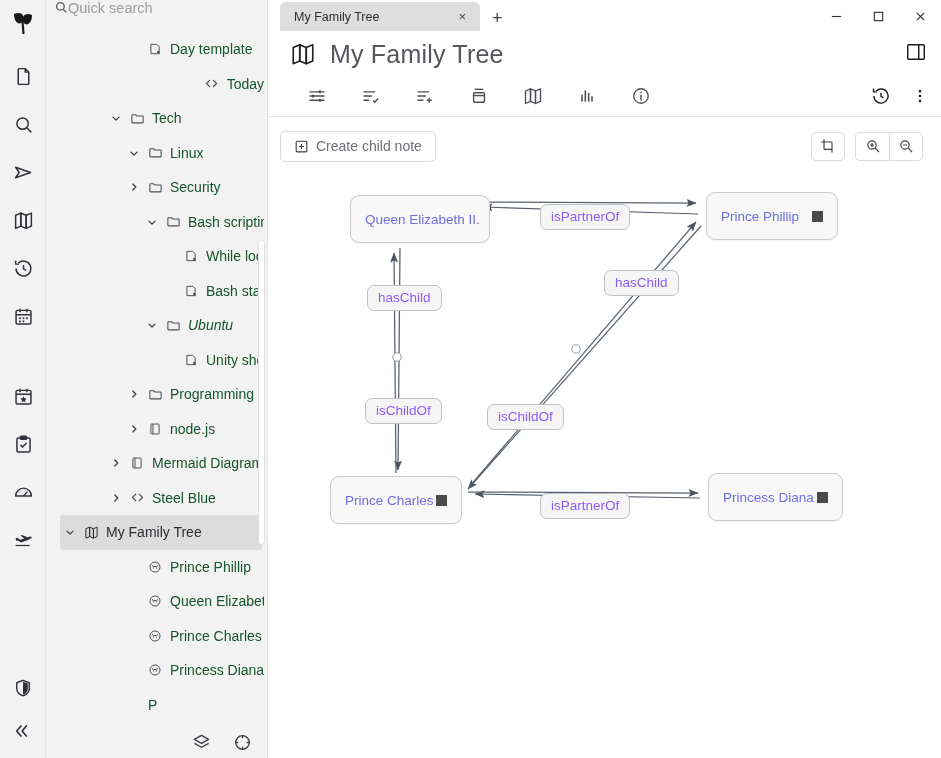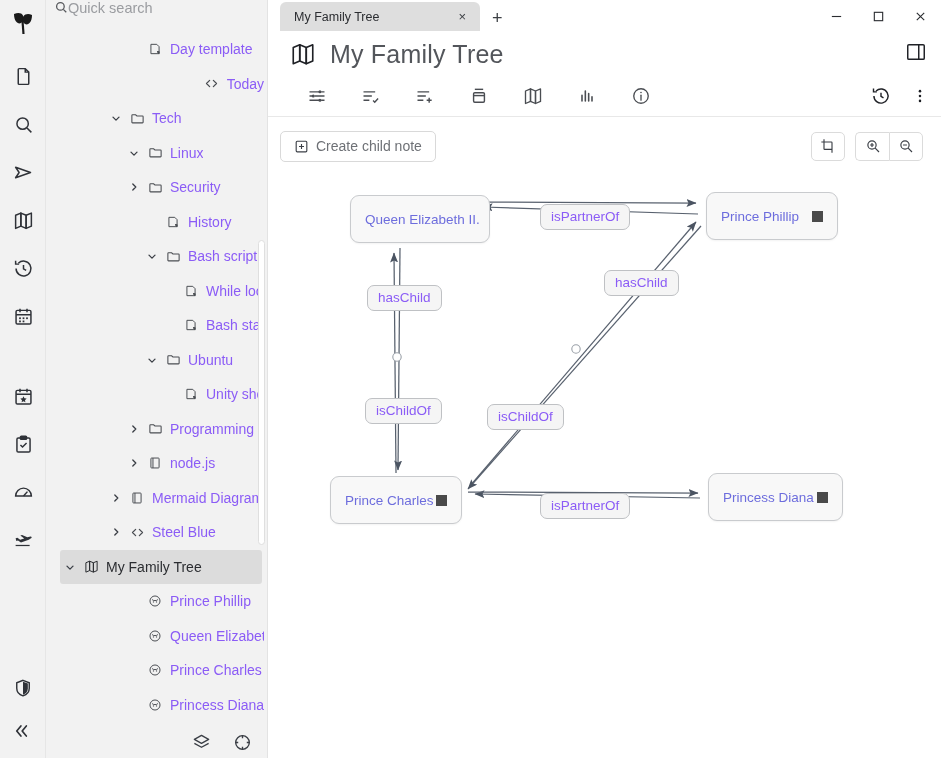--- a/index.html
+++ b/index.html
@@ -47,21 +47,21 @@
   .tree {
     position: absolute; top: 32px; left: 0;
     width: 222px; height: 700px;
     overflow: hidden;
   }
   .tree-row {
     height: 34.5px;
     display: flex; align-items: center;
     white-space: nowrap;
     font-size: 14px;
-    color: #8b5cf6;
+    color: #14532d;
     padding-right: 4px;
   }
   .tree-row.active {
     background: #dcdcdc;
     color: #2b2d31;
     border-radius: 3px;
     margin: 0 6px 0 14px;
     padding-left: 0;
   }
   .tree-row .chev {
@@ -346,63 +346,53 @@
             </svg>
           </span>
           <span class="tico">
             <svg width="15" height="15" viewBox="0 0 24 24" fill="none" stroke="#4a4d52" stroke-width="1.7">
               <path d="M3 7a1 1 0 0 1 1-1h5l2 2h9a1 1 0 0 1 1 1v9a1 1 0 0 1-1 1H4a1 1 0 0 1-1-1z"></path>
             </svg>
           </span>
           <span class="tlabel">Security</span>
         </div>
         <div class="tree-row" style="padding-left: 96px;">
+          <span class="chev">
+            <svg width="12" height="12" viewBox="0 0 20 20" fill="none" stroke="#3b3f46" stroke-width="2.2" stroke-linecap="round" stroke-linejoin="round">
+              <path d="M5 8.5l5 5 5-5"></path>
+            </svg>
+          </span>
+          <span class="tico">
+            <svg width="15" height="15" viewBox="0 0 24 24" fill="none" stroke="#4a4d52" stroke-width="1.7">
+              <path d="M3 7a1 1 0 0 1 1-1h5l2 2h9a1 1 0 0 1 1 1v9a1 1 0 0 1-1 1H4a1 1 0 0 1-1-1z"></path>
+            </svg>
+          </span>
+          <span class="tlabel">Bash scripting</span>
+        </div>
+        <div class="tree-row" style="padding-left: 114px;">
           <span class="chev"></span>
           <span class="tico">
             <svg width="14" height="14" viewBox="0 0 24 24" fill="none" stroke="#4a4d52" stroke-width="1.7">
               <path d="M5 4h10l4 4v12H5z"></path>
               <path d="M19 20l-3.5-3.5H19z" fill="#4a4d52"></path>
             </svg>
           </span>
-          <span class="tlabel">History</span>
-        </div>
-        <div class="tree-row" style="padding-left: 96px;">
-          <span class="chev">
-            <svg width="12" height="12" viewBox="0 0 20 20" fill="none" stroke="#3b3f46" stroke-width="2.2" stroke-linecap="round" stroke-linejoin="round">
-              <path d="M5 8.5l5 5 5-5"></path>
-            </svg>
-          </span>
-          <span class="tico">
-            <svg width="15" height="15" viewBox="0 0 24 24" fill="none" stroke="#4a4d52" stroke-width="1.7">
-              <path d="M3 7a1 1 0 0 1 1-1h5l2 2h9a1 1 0 0 1 1 1v9a1 1 0 0 1-1 1H4a1 1 0 0 1-1-1z"></path>
-            </svg>
-          </span>
-          <span class="tlabel">Bash scripting</span>
+          <span class="tlabel">While loop</span>
         </div>
         <div class="tree-row" style="padding-left: 114px;">
           <span class="chev"></span>
           <span class="tico">
             <svg width="14" height="14" viewBox="0 0 24 24" fill="none" stroke="#4a4d52" stroke-width="1.7">
               <path d="M5 4h10l4 4v12H5z"></path>
               <path d="M19 20l-3.5-3.5H19z" fill="#4a4d52"></path>
             </svg>
           </span>
-          <span class="tlabel">While loop</span>
-        </div>
-        <div class="tree-row" style="padding-left: 114px;">
-          <span class="chev"></span>
-          <span class="tico">
-            <svg width="14" height="14" viewBox="0 0 24 24" fill="none" stroke="#4a4d52" stroke-width="1.7">
-              <path d="M5 4h10l4 4v12H5z"></path>
-              <path d="M19 20l-3.5-3.5H19z" fill="#4a4d52"></path>
-            </svg>
-          </span>
           <span class="tlabel">Bash startup</span>
         </div>
-        <div class="tree-row" style="padding-left: 96px;">
+        <div class="tree-row" style="padding-left: 96px; font-style: italic;">
           <span class="chev">
             <svg width="12" height="12" viewBox="0 0 20 20" fill="none" stroke="#3b3f46" stroke-width="2.2" stroke-linecap="round" stroke-linejoin="round">
               <path d="M5 8.5l5 5 5-5"></path>
             </svg>
           </span>
           <span class="tico">
             <svg width="15" height="15" viewBox="0 0 24 24" fill="none" stroke="#4a4d52" stroke-width="1.7">
               <path d="M3 7a1 1 0 0 1 1-1h5l2 2h9a1 1 0 0 1 1 1v9a1 1 0 0 1-1 1H4a1 1 0 0 1-1-1z"></path>
             </svg>
           </span>

